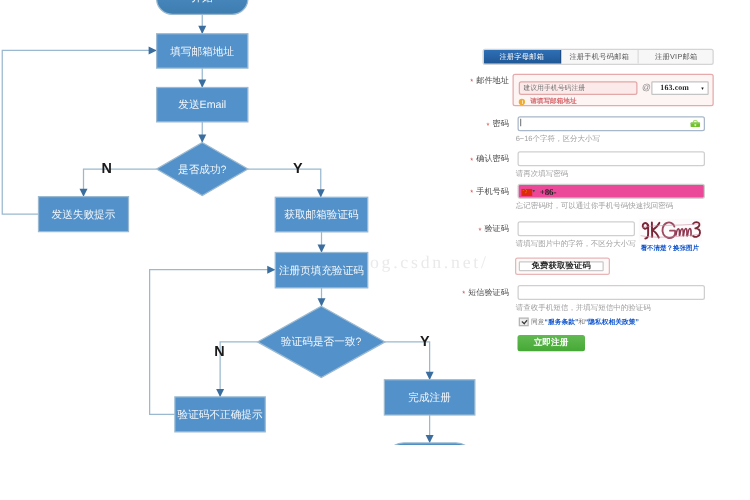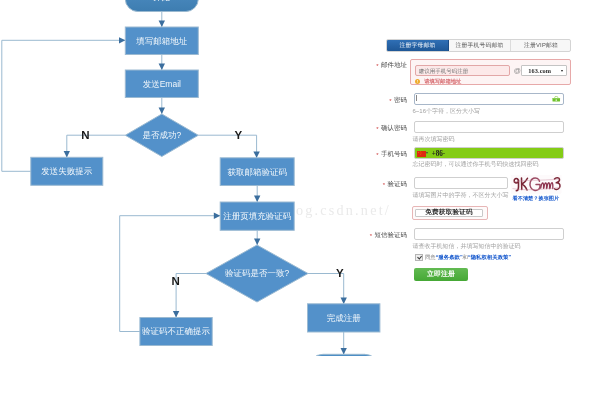--- a/index.html
+++ b/index.html
@@ -49,21 +49,21 @@
   .caret.small{left:11.3px;top:4.3px;border-top-color:#444;border-left-width:1.3px;border-right-width:1.3px;border-top-width:2.1px;}
   .errmsg{position:absolute;left:4.2px;top:18.9px;font-size:5.3px;color:#d6686d;white-space:nowrap;
           padding-left:9px;font-weight:bold;line-height:5.5px;}
   .erri{position:absolute;left:0px;top:-0.2px;width:5.2px;height:5.2px;border-radius:50%;
         background:#eeab2c;color:#fff;font-style:normal;font-size:4px;line-height:5.2px;
         text-align:center;font-weight:bold;}
 
   .inpwrap{position:relative;height:12px;width:150px;}
   .hint{margin-top:1.6px;font-size:6px;color:#a0a0a0;white-space:nowrap;letter-spacing:0px;margin-left:-1.5px;}
   .lockicon{position:absolute;right:3.5px;top:3px;line-height:0;}
-  .phonewrap{border:1px solid #cfcfcf;background:#84cc16;border-radius:2px;box-sizing:border-box;height:11.7px;}
+  .phonewrap{border:1px solid #cfcfcf;background:#ec4899;border-radius:2px;box-sizing:border-box;height:11.7px;}
   .flag{position:absolute;left:2.4px;top:2.6px;line-height:0;}
   .phoneval{position:absolute;left:16.8px;top:1.6px;font-size:7.2px;font-weight:bold;color:#1f1f1f;
             font-family:"Liberation Serif","DejaVu Serif",serif;letter-spacing:-0.1px;}
 
   .capimg{position:absolute;left:97px;top:-2.5px;width:50px;height:19px;background:#fdfbfb;}
   .caprefresh{position:absolute;left:98.5px;top:17.5px;font-size:5.2px;color:#1155cc;font-weight:bold;white-space:nowrap;}
   .smsbtnwrap{position:absolute;left:-1.9px;top:28.7px;width:75.9px;height:13.9px;box-sizing:border-box;
           border:1px solid #e7b6b6;background:#fefafa;border-radius:2px;}
   .smsbtn{position:absolute;left:2.2px;top:2px;width:67.5px;height:8px;box-sizing:border-box;
           border:1px solid #c9c9c9;background:#fff;border-radius:1px;

